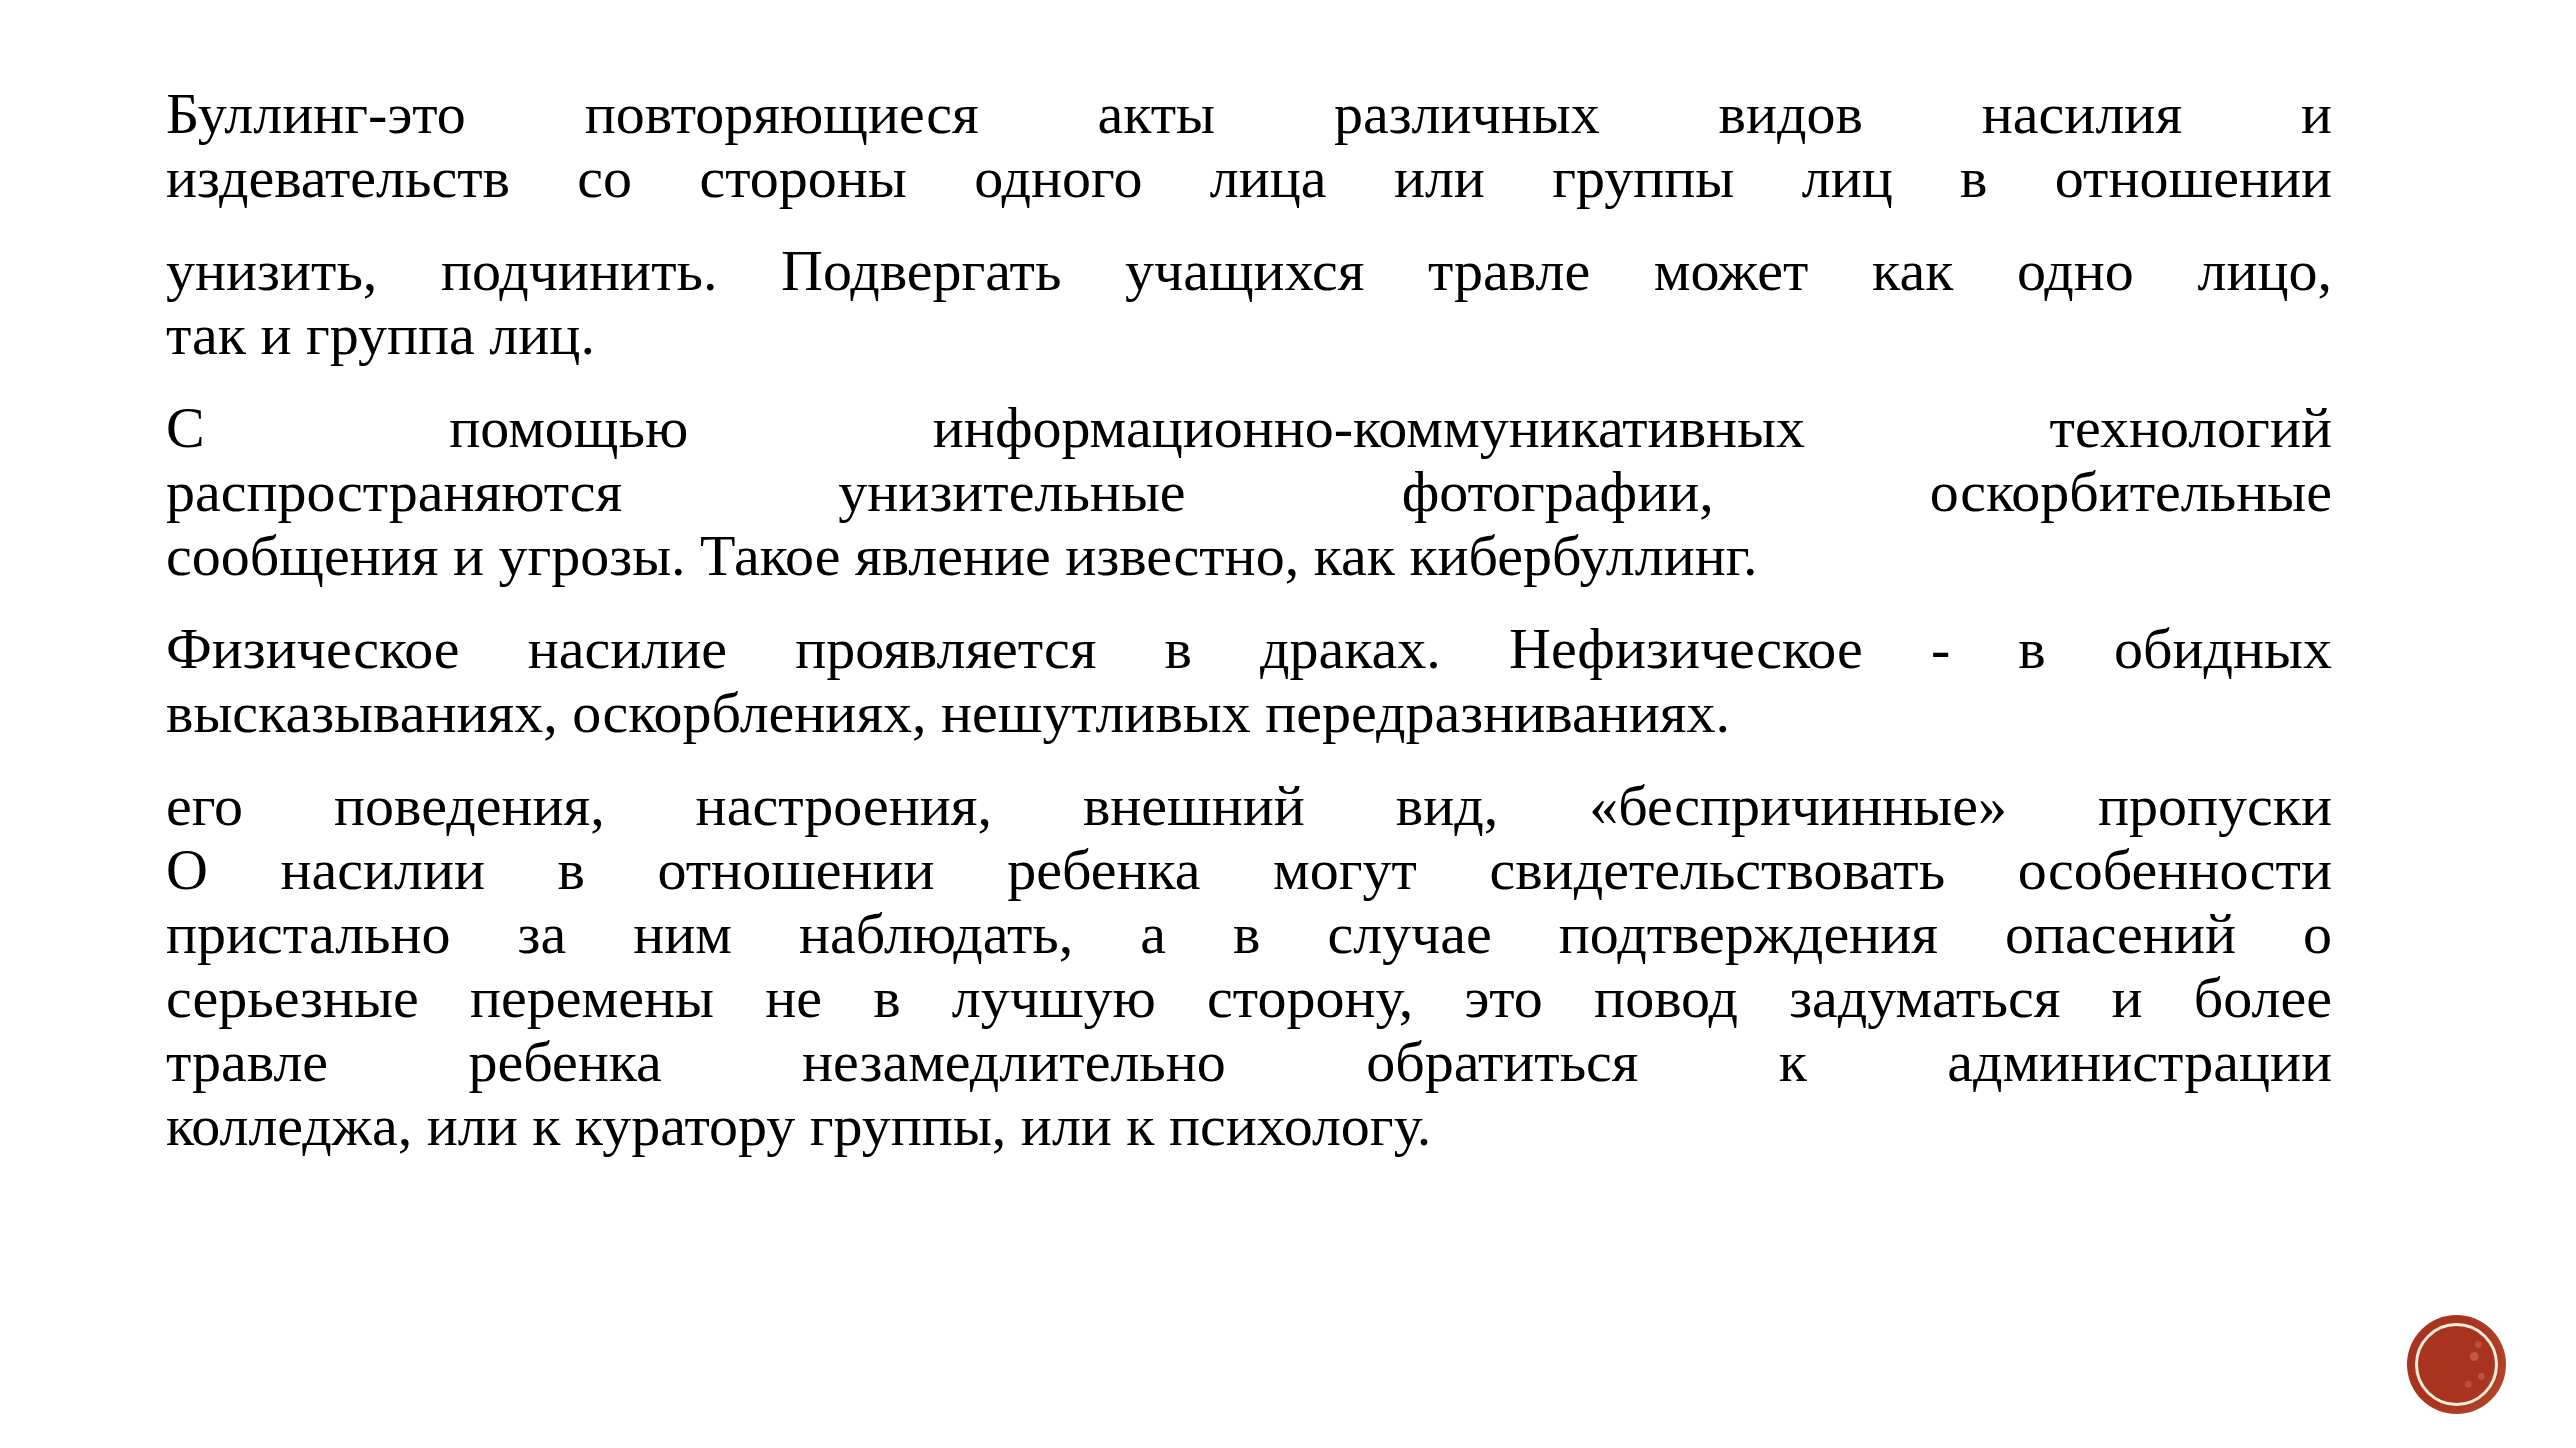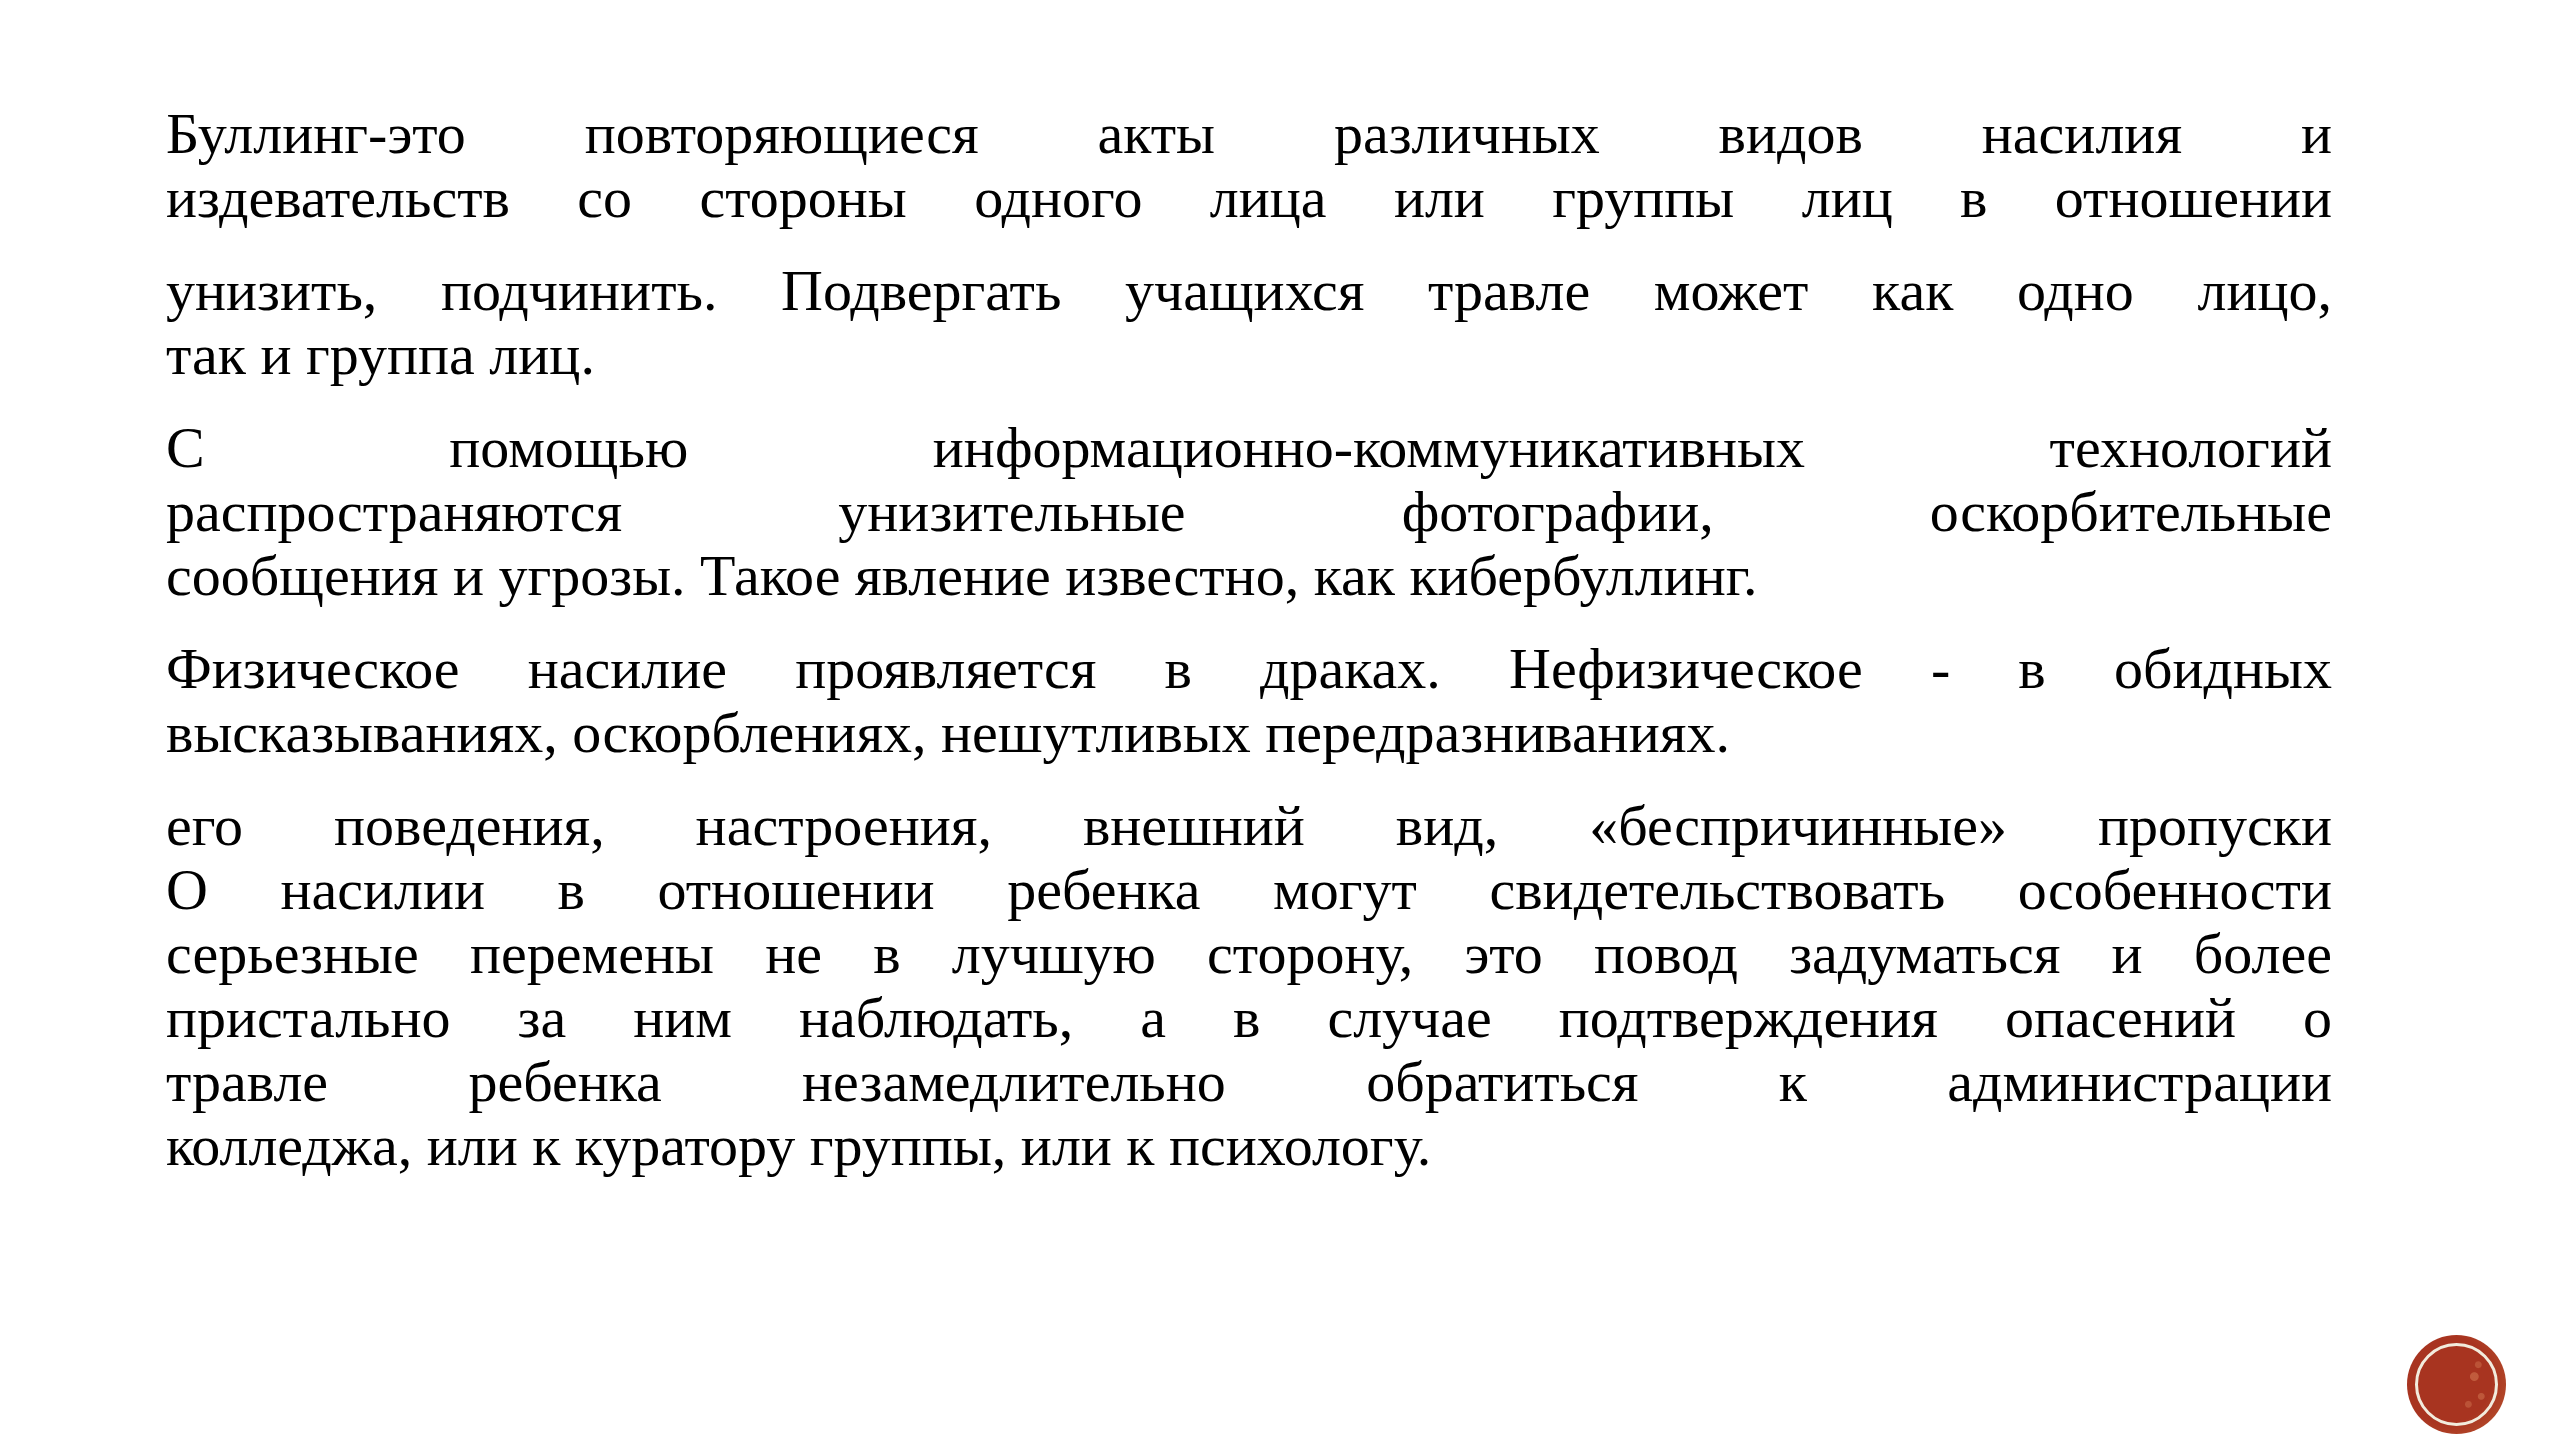--- a/index.html
+++ b/index.html
@@ -10,21 +10,20 @@
     background: #ffffff;
     overflow: hidden;
   }
   .slide {
     position: relative;
     width: 2576px;
     height: 1398px;
     background: #ffffff;
     font-family: "Liberation Serif", "DejaVu Serif", serif;
     color: #000000;
-    margin-top: 20px;
   }
   .text-block {
     position: absolute;
     left: 166px;
     top: 82px;
     width: 2166px;
   }
   .para {
     margin: 0 0 29px 0;
   }
@@ -82,21 +81,21 @@
         <div class="line">распространяются унизительные фотографии, оскорбительные</div>
         <div class="line last">сообщения и угрозы. Такое явление известно, как кибербуллинг.</div>
       </div>
       <div class="para">
         <div class="line">Физическое насилие проявляется в драках. Нефизическое - в обидных</div>
         <div class="line last">высказываниях, оскорблениях, нешутливых передразниваниях.</div>
       </div>
       <div class="para">
         <div class="line">его поведения, настроения, внешний вид, «беспричинные» пропуски</div>
         <div class="line">О насилии в отношении ребенка могут свидетельствовать особенности</div>
+        <div class="line">пристально за ним наблюдать, а в случае подтверждения опасений о</div>
         <div class="line">серьезные перемены не в лучшую сторону, это повод задуматься и более</div>
-        <div class="line">пристально за ним наблюдать, а в случае подтверждения опасений о</div>
         <div class="line">травле ребенка незамедлительно обратиться к администрации</div>
         <div class="line last">колледжа, или к куратору группы, или к психологу.</div>
       </div>
     </section>
   <div class="badge"></div>
 </main>
 
 
 </body></html>

